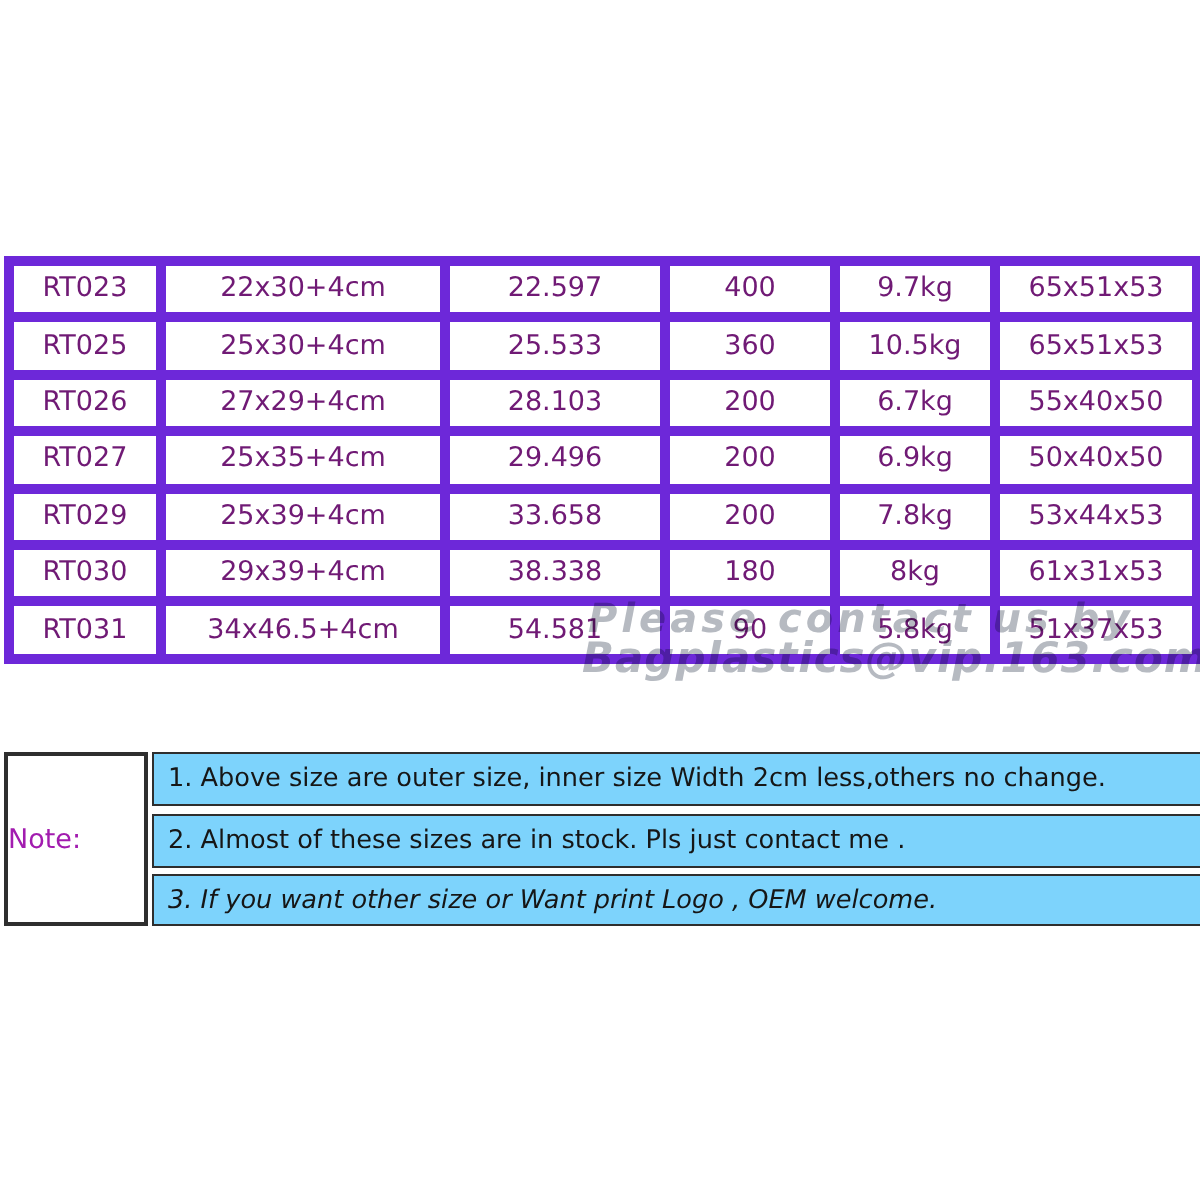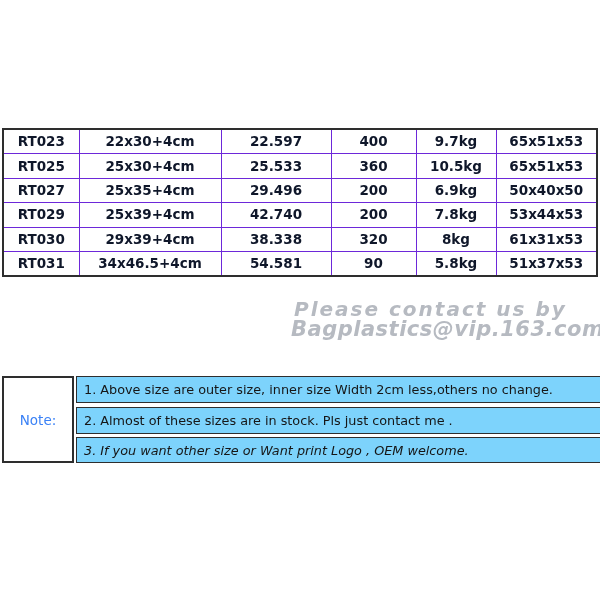--- a/index.html
+++ b/index.html
@@ -8,31 +8,31 @@
     background:#ffffff; overflow:hidden;
     font-family:"DejaVu Sans","Liberation Sans",sans-serif;
     color:#1a1a1a;
   }
   .spec-table {
     position:absolute; left:2px; top:128px;
     width:594px; border-collapse:collapse; table-layout:fixed;
     border:2px solid #2e2e2e;
   }
   .spec-table td {
-    border:1px solid #6d28d9;
+    border:5px solid #6d28d9;
     height:23.4px; padding:0;
     text-align:center; vertical-align:middle;
-    font-size:13.5px; line-height:23px; color:#0f172a;
-    white-space:nowrap; overflow:hidden;font-weight:bold;
+    font-size:13.5px; line-height:23px; color:#701a75;
+    white-space:nowrap; overflow:hidden;
   }
   .note-label-box {
     position:absolute; left:2px; top:376px; width:72px; height:87px;
     border:2px solid #2e2e2e; box-sizing:border-box;
-    display:flex; align-items:center; justify-content:center;
-    font-size:13.5px; color:#3b82f6;
+    display:flex; align-items:center; 
+    font-size:13.5px; color:#a21caf;
   }
   .note-box {
     position:absolute; left:76px; width:569px; height:27px;
     border:1.5px solid #2e2e2e; box-sizing:border-box;
     display:flex; align-items:center;
     padding-left:7px; font-size:12.8px; color:#161616;
     white-space:nowrap; background:#7dd3fc;
   }
   .note-box.n1 { top:376px; }
   .note-box.n2 { top:407px; }
@@ -67,40 +67,48 @@
       </tr>
       <tr>
         <td>RT025</td>
         <td>25x30+4cm</td>
         <td>25.533</td>
         <td>360</td>
         <td>10.5kg</td>
         <td>65x51x53</td>
       </tr>
       <tr>
+        <td>RT026</td>
+        <td>27x29+4cm</td>
+        <td>28.103</td>
+        <td>200</td>
+        <td>6.7kg</td>
+        <td>55x40x50</td>
+      </tr>
+      <tr>
         <td>RT027</td>
         <td>25x35+4cm</td>
         <td>29.496</td>
         <td>200</td>
         <td>6.9kg</td>
         <td>50x40x50</td>
       </tr>
       <tr>
         <td>RT029</td>
         <td>25x39+4cm</td>
-        <td>42.740</td>
+        <td>33.658</td>
         <td>200</td>
         <td>7.8kg</td>
         <td>53x44x53</td>
       </tr>
       <tr>
         <td>RT030</td>
         <td>29x39+4cm</td>
         <td>38.338</td>
-        <td>320</td>
+        <td>180</td>
         <td>8kg</td>
         <td>61x31x53</td>
       </tr>
       <tr>
         <td>RT031</td>
         <td>34x46.5+4cm</td>
         <td>54.581</td>
         <td>90</td>
         <td>5.8kg</td>
         <td>51x37x53</td>

